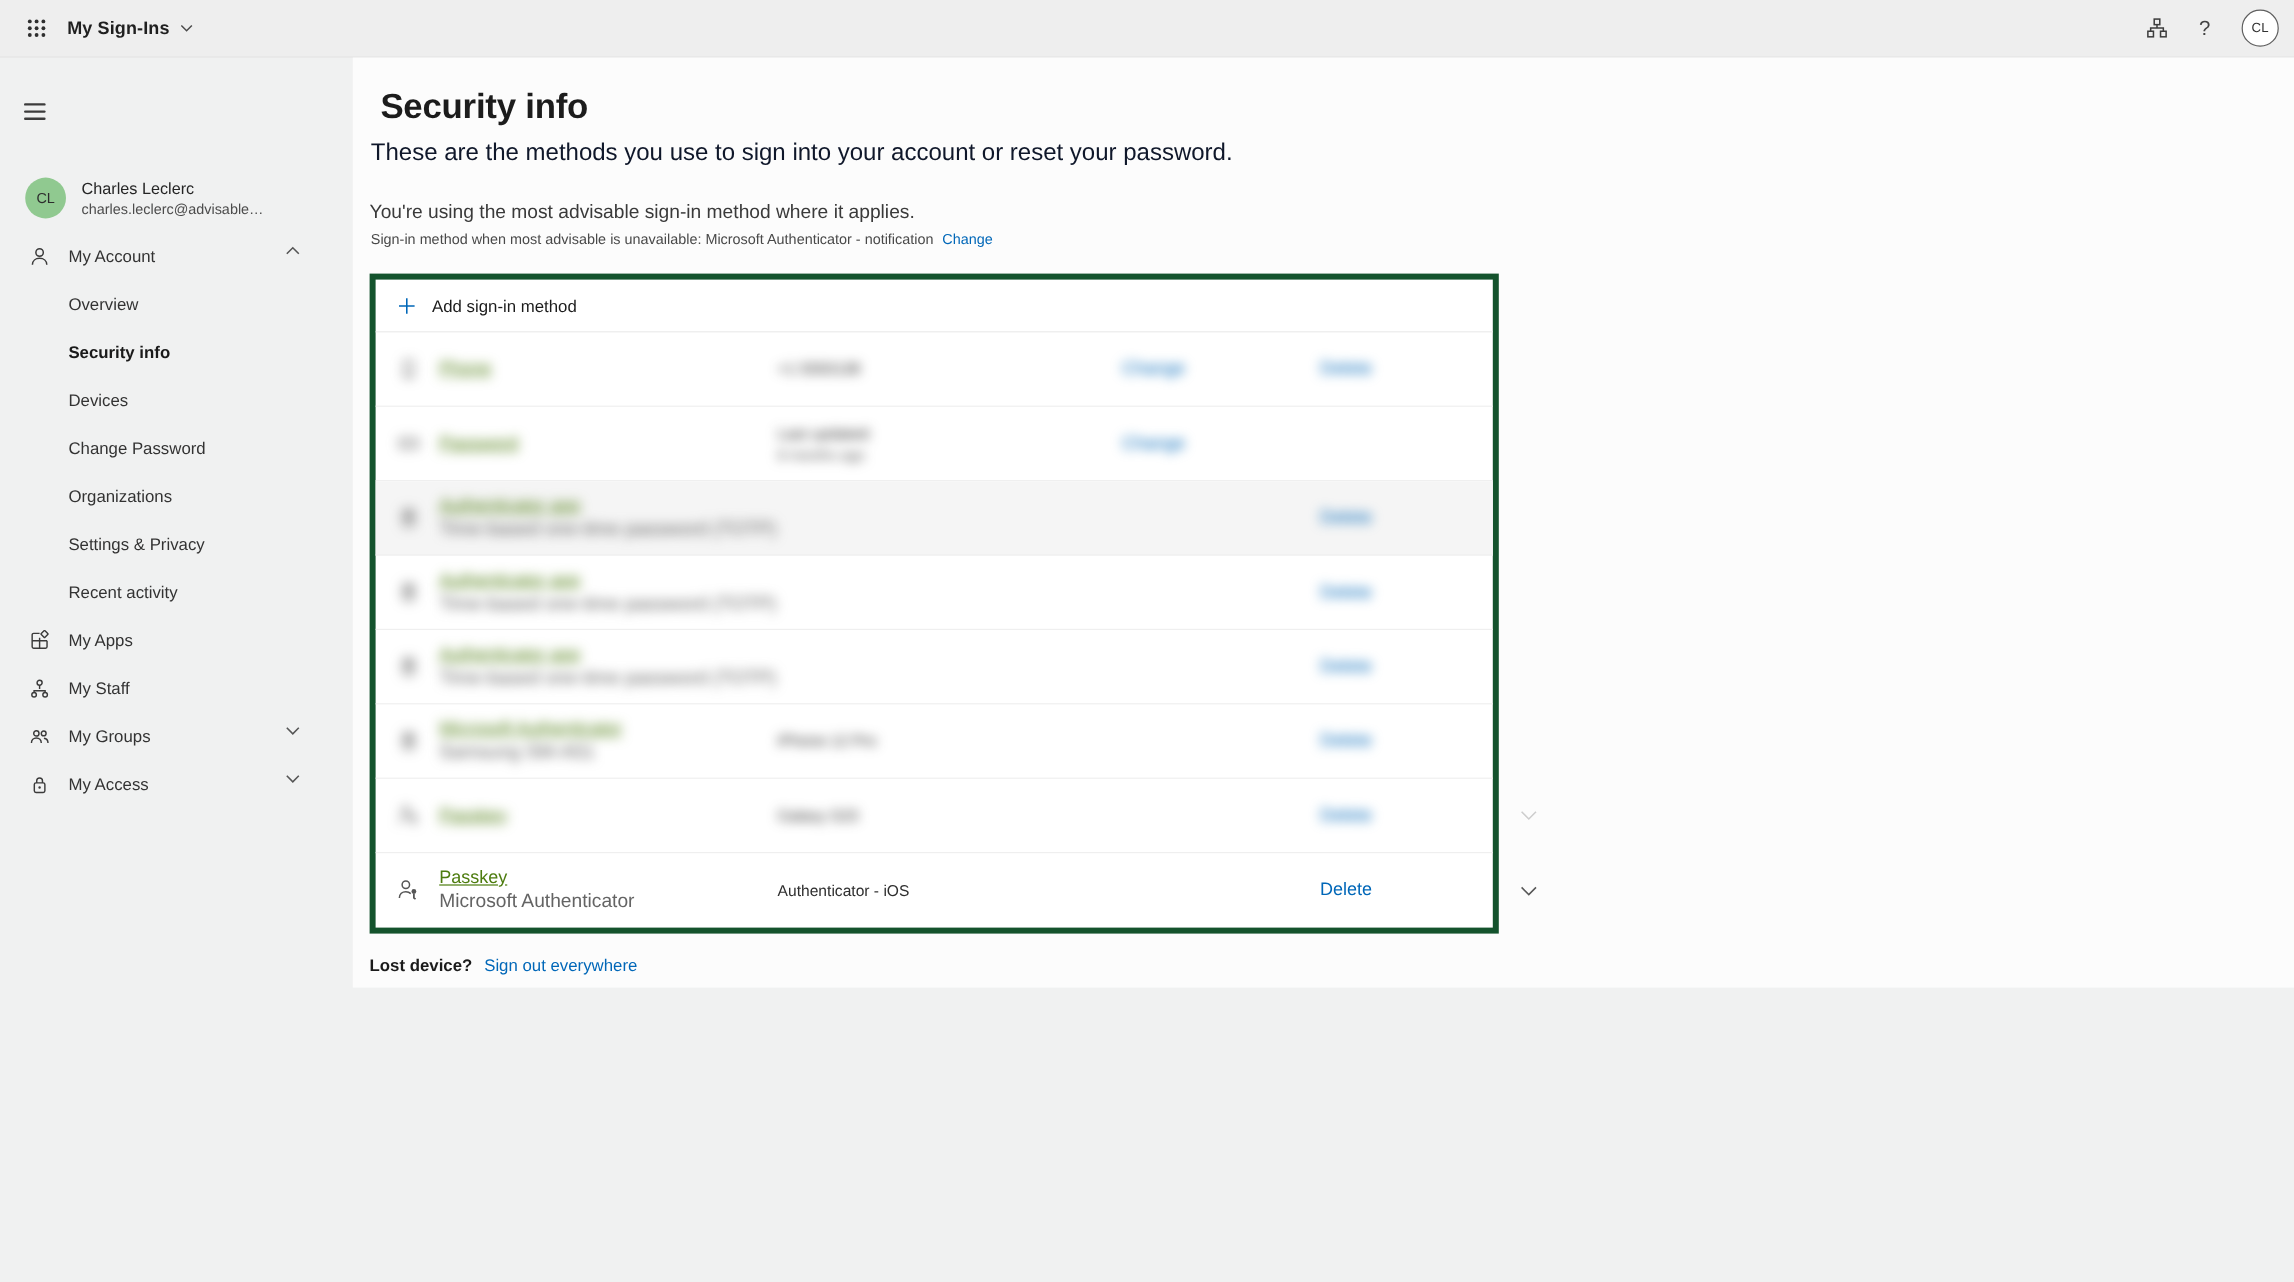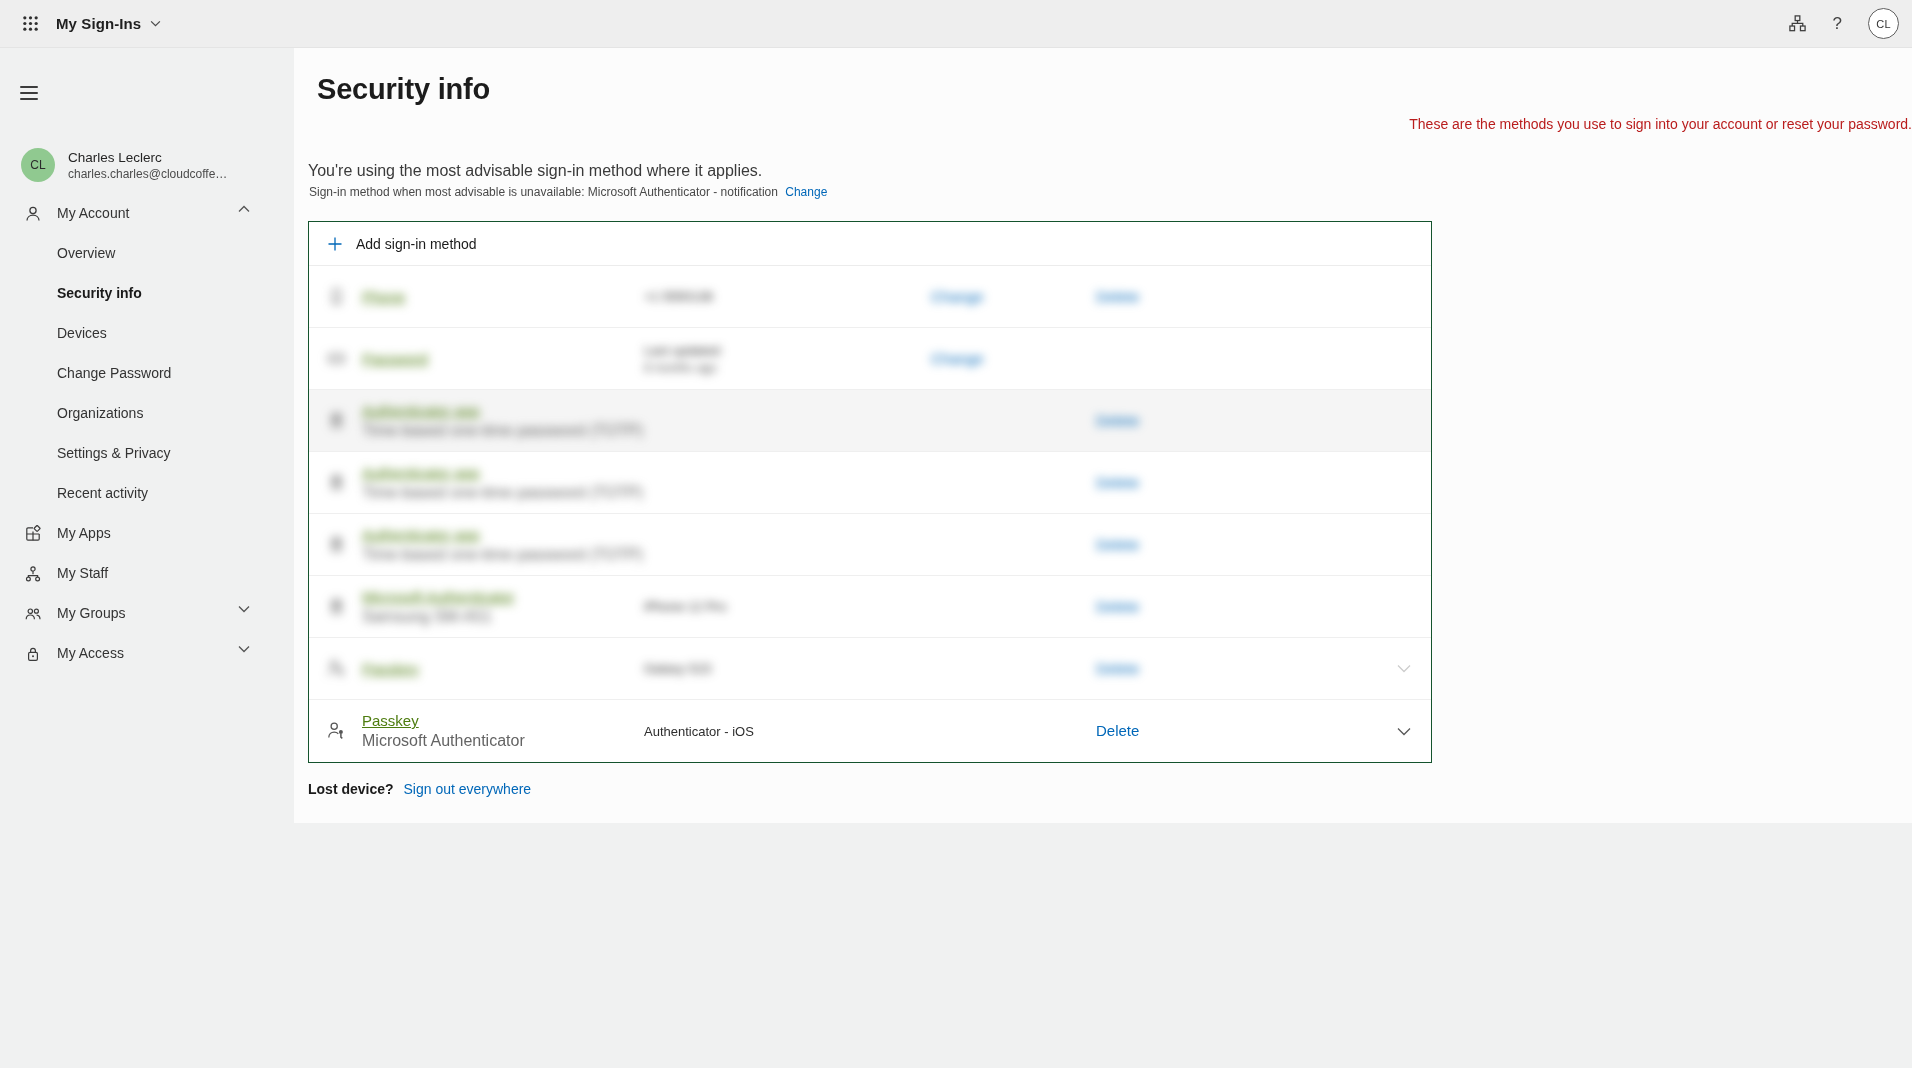--- a/index.html
+++ b/index.html
@@ -50,26 +50,26 @@
   .nav-sub { padding-left:57px; }
   .nav-sub.active .nav-label { font-weight:700; color:#1a1a1a; }
   .nav-chevron { margin-left:auto; margin-right:44px; color:#555; display:flex; }
 
   
   .panel {
     position:absolute; left:294px; top:48px; width:1618px; height:775px;
     background:#fcfcfc; padding:24px 0 0 14px;
   }
   .page-title { font-size:29px; font-weight:600; color:#1c1c1c; line-height:34px; margin-left:9px; letter-spacing:-.2px; }
-  .page-subtitle { margin-top:10px; margin-left:1px; font-size:14px; color:#b91c1c;text-align:right; }
+  .page-subtitle { margin-top:10px; margin-left:1px; font-size:20px; color:#0f172a; }
   .advisable-heading { margin-top:30px; font-size:16px; color:#3a3a3a; }
   .advisable-detail { margin-top:5px; margin-left:1px; font-size:12px; color:#494949; }
   .advisable-detail a { margin-left:4px; font-size:12px; }
 
-  .methods-table { margin-top:22px; width:1124px; background:#ffffff; border:1px solid #14532d; }
+  .methods-table { margin-top:22px; width:941px; background:#ffffff; border:5px solid #14532d; }
   .add-row { height:44px; display:flex; align-items:center; padding-left:17px; border-bottom:1px solid #ececec; cursor:pointer; }
   .add-plus { color:#0067b8; margin-right:12px; display:flex; }
   .add-label { font-size:14px; color:#1b1b1b; }
 
   .method-row {
     height:62px; display:grid;
     grid-template-columns:35px 282px 287px 165px 167px 1fr;
     align-items:center; padding-left:18px; border-bottom:1px solid #efefef;
   }
   .method-row:last-child { border-bottom:none; }
@@ -131,21 +131,21 @@
       <span></span>
       <span></span>
       <span></span>
     </div>
   <div class="profile">
     <div class="profile-avatar">
       <span>CL</span>
     </div>
     <div>
       <div class="profile-name">Charles Leclerc</div>
-      <div class="profile-email">charles.charles@cloudcoffe…</div>
+      <div class="profile-email">charles.leclerc@advisable…</div>
     </div>
   </div>
   <div class="nav">
       <div class="nav-row">
         <span class="nav-icon">
           <svg width="18" height="18" viewBox="0 0 18 18" fill="none" stroke="currentColor" stroke-width="1.25">
             <circle cx="9" cy="5.4" r="3.1"></circle>
             <path d="M3 15.6c0-3.4 2.7-5.4 6-5.4s6 2 6 5.4"></path>
           </svg>
         </span>

